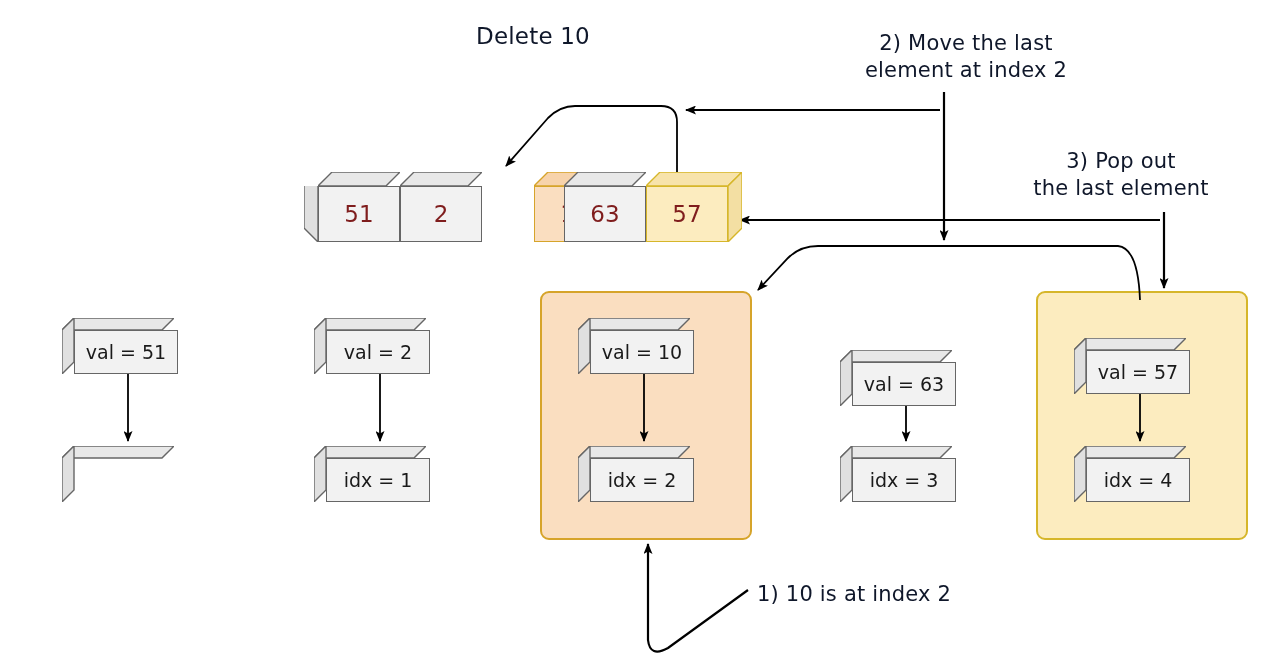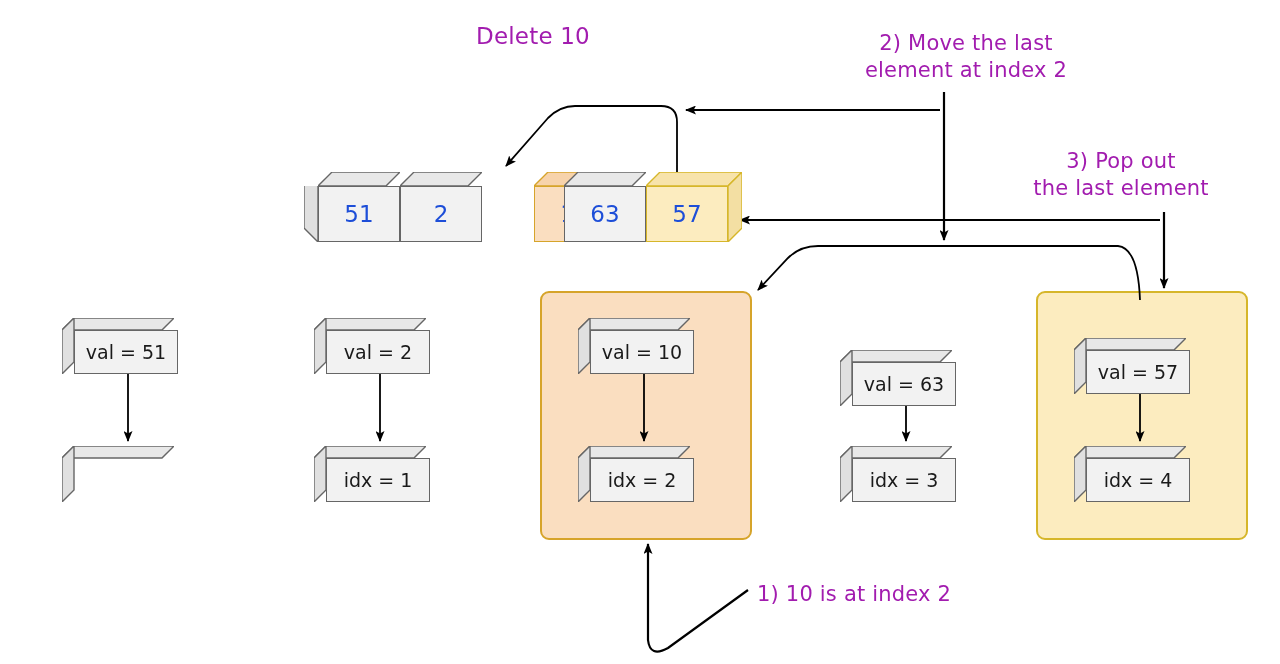--- a/index.html
+++ b/index.html
@@ -23,21 +23,21 @@
   svg.layer {
     position: absolute;
     left: 0; top: 0;
     width: 1280px;
     height: 664px;
     overflow: visible;
   }
   
   .lbl {
     position: absolute;
-    color: #a21caf;
+    color: #0f172a;
     font-family: "DejaVu Sans", "Liberation Sans", sans-serif;
     white-space: pre;
     line-height: 1.28;
     letter-spacing: .2px;
   }
   #title-delete {
     left: 476px; top: 22px;
     font-size: 23px;
   }
   #note-move {
@@ -69,21 +69,21 @@
     left: 0; top: 14px;
     width: 82px;
     height: 56px;
     box-sizing: border-box;
     border: 1.4px solid #666666;
     background: #f2f2f2;
     display: flex;
     align-items: center;
     justify-content: center;
     font-size: 23px;
-    color: #1d4ed8;
+    color: #7f1d1d;
     z-index: 2;
   }
   .arr-cell .top {
     position: absolute;
     left: 0; top: 0;
     width: 82px;
     height: 14px;
     z-index: 1;
   }
   .arr-cell.hl-orange .face { background: #fadec0; border-color: #d6a42a; }

